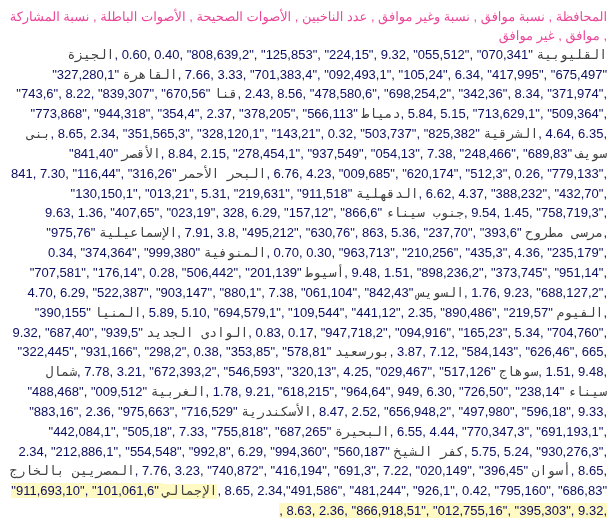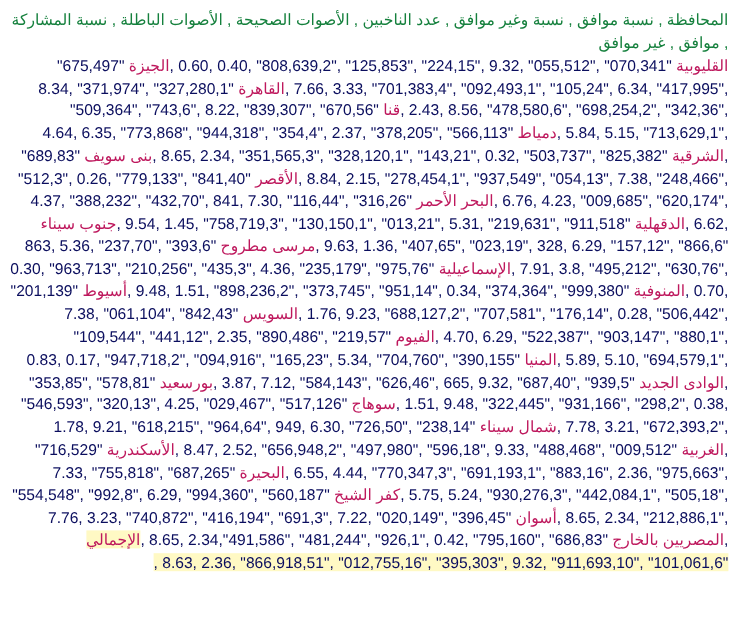--- a/index.html
+++ b/index.html
@@ -10,24 +10,25 @@
     font-size: 13px;
     line-height: 1.45;
     color: #0B0E5E;
     width: 615px;
     box-sizing: border-box;
     direction: rtl;
     text-align: right;
     word-wrap: break-word;
   }
   .header {
-    color: #15803d;
+    color: #ec4899;
   }
   .name {
-    color: #be185d;
+    color: #404040;
+    font-family: Liberation Mono, monospace;
   }
   .num {
     color: #0B0E5E;
   }
   .lastline {
     background: #FFF9C4;
     display: inline;
   }
 </style>
 </head>

